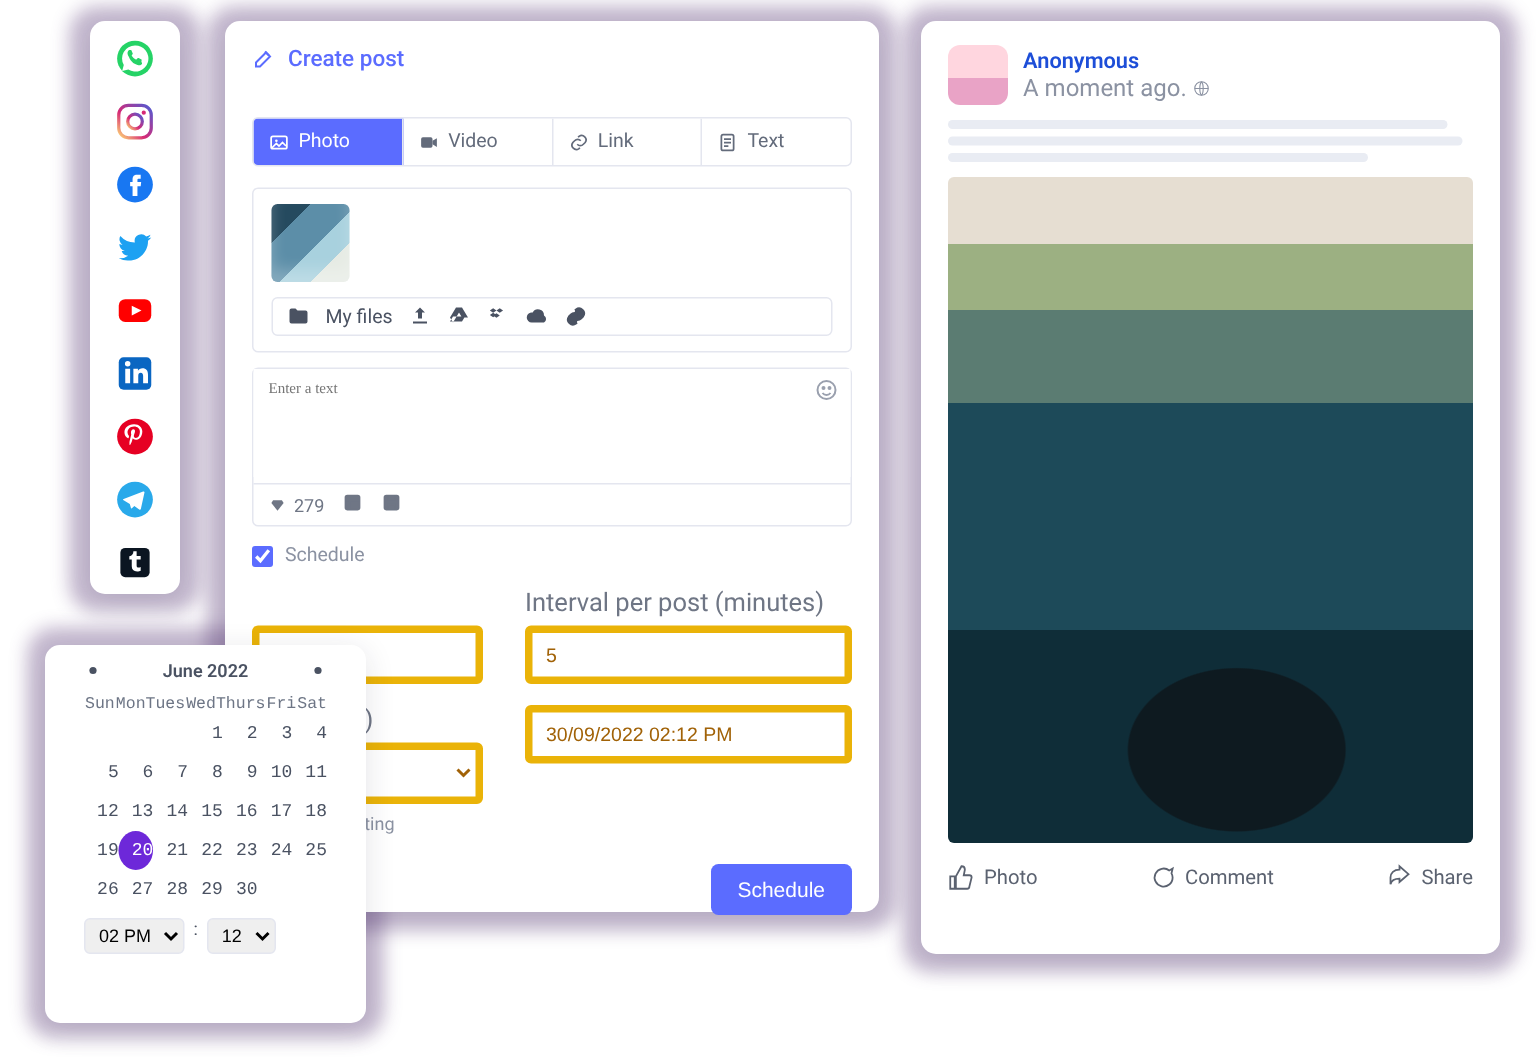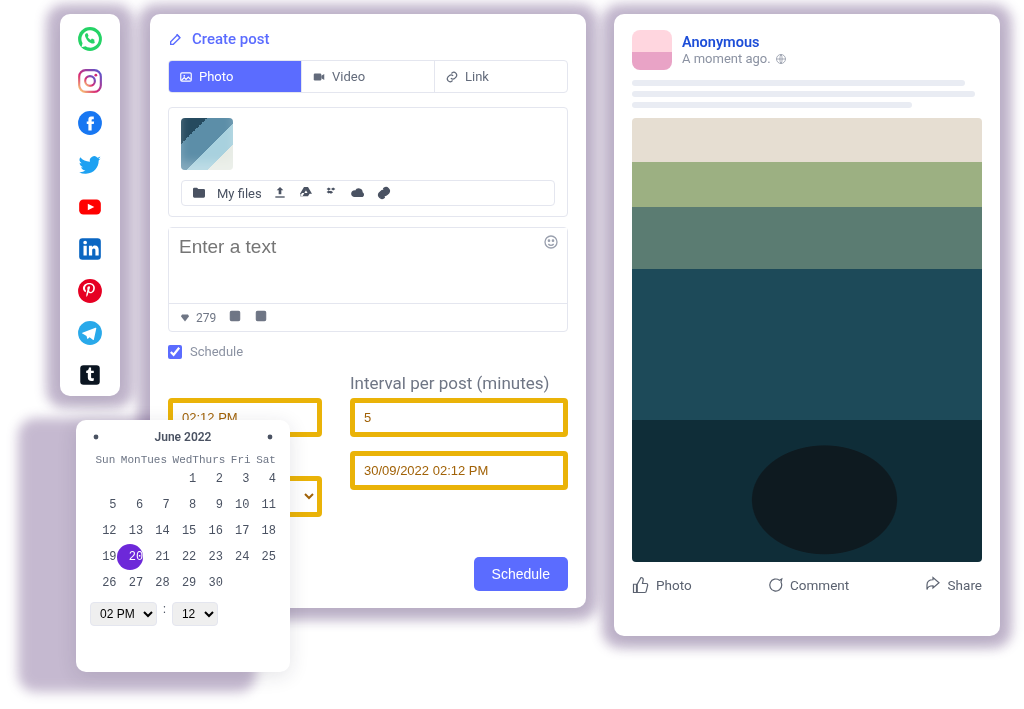--- a/index.html
+++ b/index.html
@@ -38,21 +38,21 @@
   #sidebar { left: 60px; top: 14px; width: 60px; height: 382px;
              display: flex; flex-direction: column; align-items: center;
              padding-top: 12px; gap: 16px; }
   .soc { width: 26px; height: 26px; display:flex; align-items:center; justify-content:center; cursor:pointer; }
   .soc svg { width: 100%; height: 100%; }
 
   
   #compose { left: 150px; top: 14px; width: 436px; height: 594px;
              padding: 16px 18px; }
   .cp-title { color:#5b6cff; font-weight:500; font-size:15px;
-              display:flex; align-items:center; gap:8px; margin-bottom:12px; }
+              display:flex; align-items:center; gap:8px; margin-bottom:30px; }
   .cp-title svg { width:16px; height:16px; stroke:#5b6cff; }
 
   .tabbar { display:flex; border:1px solid #e4e6ef; border-radius:4px; overflow:hidden; margin-bottom:14px; }
   .tab { flex:1; text-align:left; padding:8px 10px; font-size:13px; color:#636b7b; cursor:pointer;
          display:flex; align-items:center; gap:6px; border-right:1px solid #e4e6ef; }
   .tab:last-child { border-right:none; }
   .tab.active { background:#5b6cff; color:#fff; }
   .tab svg { width:14px; height:14px; }
 
   .thumb-area { border:1px solid #e4e6ef; border-radius:4px; padding:10px 12px; }
@@ -63,21 +63,21 @@
     box-shadow: inset 0 -8px 10px rgba(255,255,255,.25);
     margin-bottom:10px;
   }
   .fileline { display:flex; align-items:center; gap:10px; font-size:13px; color:#4a5262;
               border:1px solid #e4e6ef; border-radius:4px; padding:4px 9px; }
   .fileline .fi { width:16px; height:16px; display:inline-flex; }
   .fileline svg { width:16px; height:16px; fill:#4a5262; }
 
   .textbox { position:relative; border:1px solid #e4e6ef; border-radius:4px; margin-top:10px; }
   .textbox textarea { width:100%; height:72px; border:none; resize:none; outline:none;
-                      padding:8px 10px; font-family:Liberation Sans, sans-serif; font-size:19px; color:#4a5262; }
+                      padding:8px 10px; font-family:Liberation Serif, serif; font-size:10px; color:#4a5262; }
   .textbox .emoji { position:absolute; right:8px; top:6px; color:#9aa0ae; }
   .tb-footer { border-top:1px solid #e4e6ef; padding:5px 9px; display:flex; align-items:center; gap:12px;
                color:#6f7685; font-size:12px; }
   .tb-footer svg { width:14px; height:14px; fill:#6f7685; }
 
   .sched { margin-top:12px; display:flex; align-items:center; gap:8px; color:#8b92a2; font-size:13px; }
   .sched input { accent-color:#5b6cff; width:14px; height:14px; }
 
   .formrow { display:flex; gap:28px; margin-top:14px; }
   .field { flex:1; }
@@ -91,37 +91,37 @@
 
   .sched-btn { float:right; margin-top:20px; background:#5b6cff; color:#fff; border:none;
                border-radius:5px; padding:9px 18px; font-size:14px; cursor:pointer; }
 
   
   #preview { left: 614px; top: 14px; width: 386px; height: 622px; padding:16px 18px; }
   .pv-head { display:flex; gap:10px; align-items:center; margin-bottom:10px; }
   .avatar { width:40px; height:40px; border-radius:8px;
             background: linear-gradient(180deg,#ffd6df 0 55%, #e9a3c6 55% 100%); }
   .pv-name { color:#1d4ed8; font-weight:600; font-size:14.5px; }
-  .pv-sub { color:#8b92a2; font-size:13px; display:flex; align-items:center; gap:4px; }
+  .pv-sub { color:#8b92a2; font-size:16px; display:flex; align-items:center; gap:4px; }
   .pv-sub svg { width:12px; height:12px; fill:#8b92a2; }
   .skel { height:6px; background:#e9ecf3; border-radius:3px; margin:5px 0; }
   .skel.s1 { width:95%; } .skel.s2 { width:98%; } .skel.s3 { width:80%; }
   .pv-img {
     margin-top:10px; width:100%; height:444px; border-radius:4px;
     background:
       radial-gradient(120px 90px at 55% 86%, #0e1a20 0 60%, transparent 61%),
       linear-gradient(180deg,#e6ded2 0 10%, #9cb082 10% 20%, #5b7c72 20% 34%,
                       #1d4a59 34% 68%, #0f2d38 68% 100%);
   }
   .pv-actions { display:flex; justify-content:space-between; margin-top:14px; color:#5b6270; font-size:13.5px; }
   .pv-act { display:flex; align-items:center; gap:6px; cursor:pointer; }
   .pv-act svg { width:18px; height:18px; fill:none; stroke:#5b6270; stroke-width:1.6; }
 
   
-  #calendar { left: 30px; top: 420px; width: 214px; height: 252px; padding:10px 14px; font-size:12px; color:#4a5262;margin-left:46px;}
+  #calendar { left: 30px; top: 430px; width: 214px; height: 252px; padding:10px 26px; font-size:12px; color:#4a5262;}
   .cal-head { display:flex; justify-content:space-between; align-items:center; padding:0 2px; font-weight:600; }
   .cal-head svg { width:8px; height:8px; fill:#4a5262; }
   .dow, .wk { display:grid; grid-template-columns: repeat(7, 1fr); text-align:right;font-family:Liberation Mono, monospace; }
   .dow { margin-top:10px; font-size:11px; color:#6d7585; }
   .wk span { padding:6px 0; border-radius:50%; cursor:pointer; }
   .wk span.sel { background:#6d28d9; color:#fff; }
   .cal-time { display:flex; gap:6px; margin-top:6px; }
   .cal-time select { border:1px solid #e4e6ef; border-radius:4px; padding:3px 5px; font-size:12px; }
 </style>
 </head>
@@ -221,20 +221,27 @@
         </svg>
       <span>Video</span>
     </div>
     <div class="tab">
       <svg viewBox="0 0 24 24" fill="none" stroke="currentColor" stroke-width="2">
           <path d="M10 14a5 5 0 0 0 7 0l2-2a5 5 0 0 0-7-7l-1 1"></path>
           <path d="M14 10a5 5 0 0 0-7 0l-2 2a5 5 0 0 0 7 7l1-1"></path>
         </svg>
       <span>Link</span>
     </div>
+    <div class="tab">
+      <svg viewBox="0 0 24 24" fill="none" stroke="currentColor" stroke-width="2">
+          <rect x="5" y="3" width="14" height="18" rx="2"></rect>
+          <path d="M8 8h8M8 12h8M8 16h5"></path>
+        </svg>
+      <span>Text</span>
+    </div>
   </div>
 
   <div class="thumb-area">
     <div class="thumb"></div>
     <div class="fileline">
       <span class="fi">
           <svg viewBox="0 0 24 24">
             <path d="M3 6a2 2 0 0 1 2-2h4l2 2h8a2 2 0 0 1 2 2v9a2 2 0 0 1-2 2H5a2 2 0 0 1-2-2z"></path>
           </svg>
         </span>

